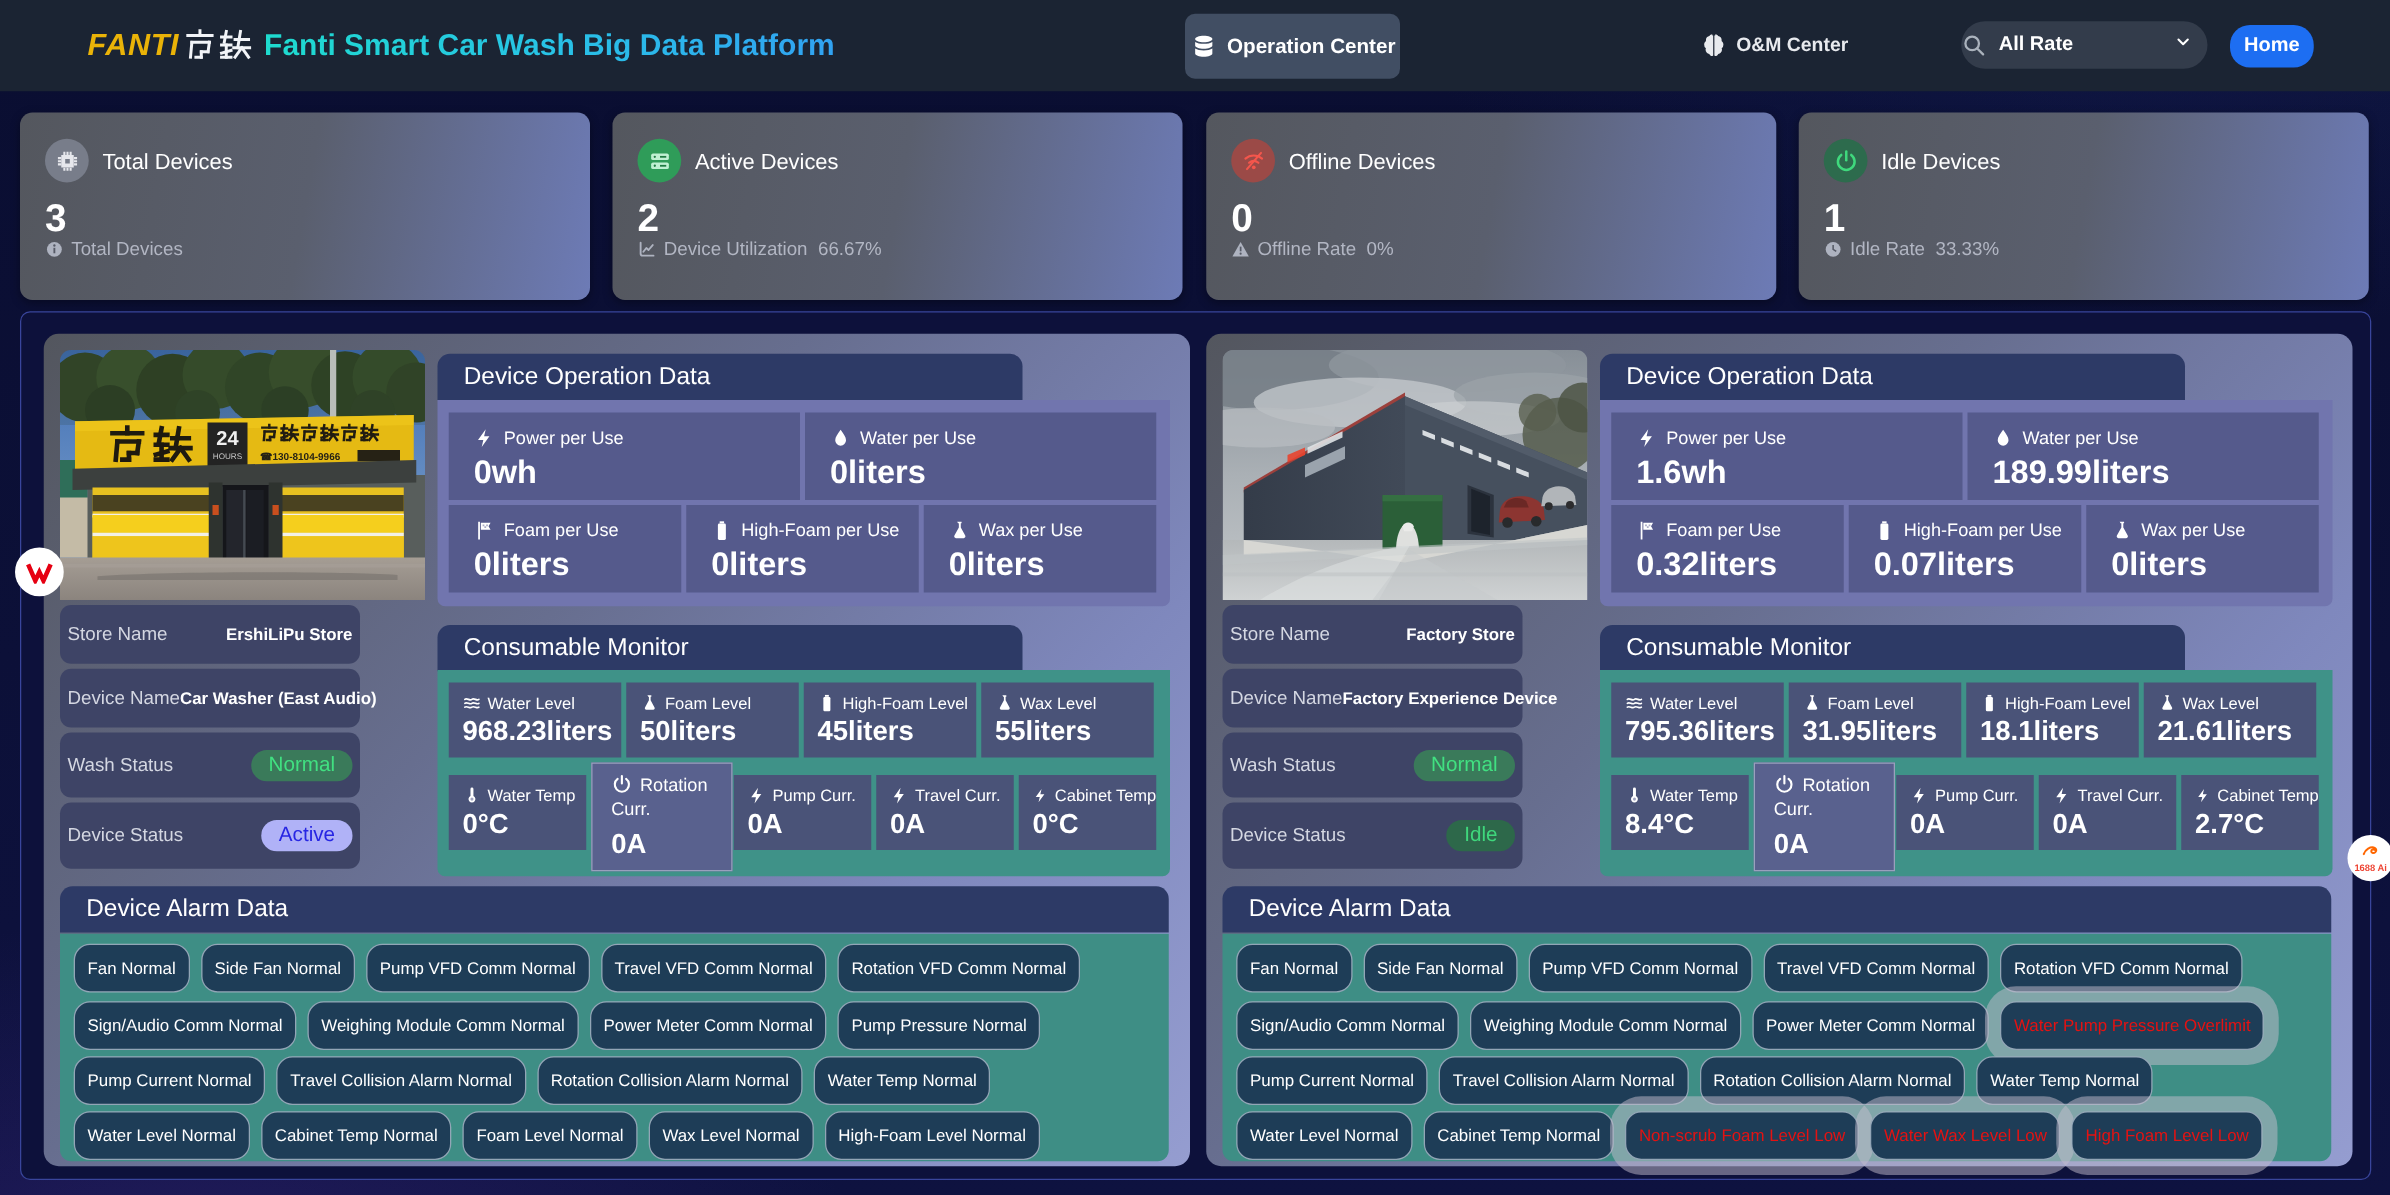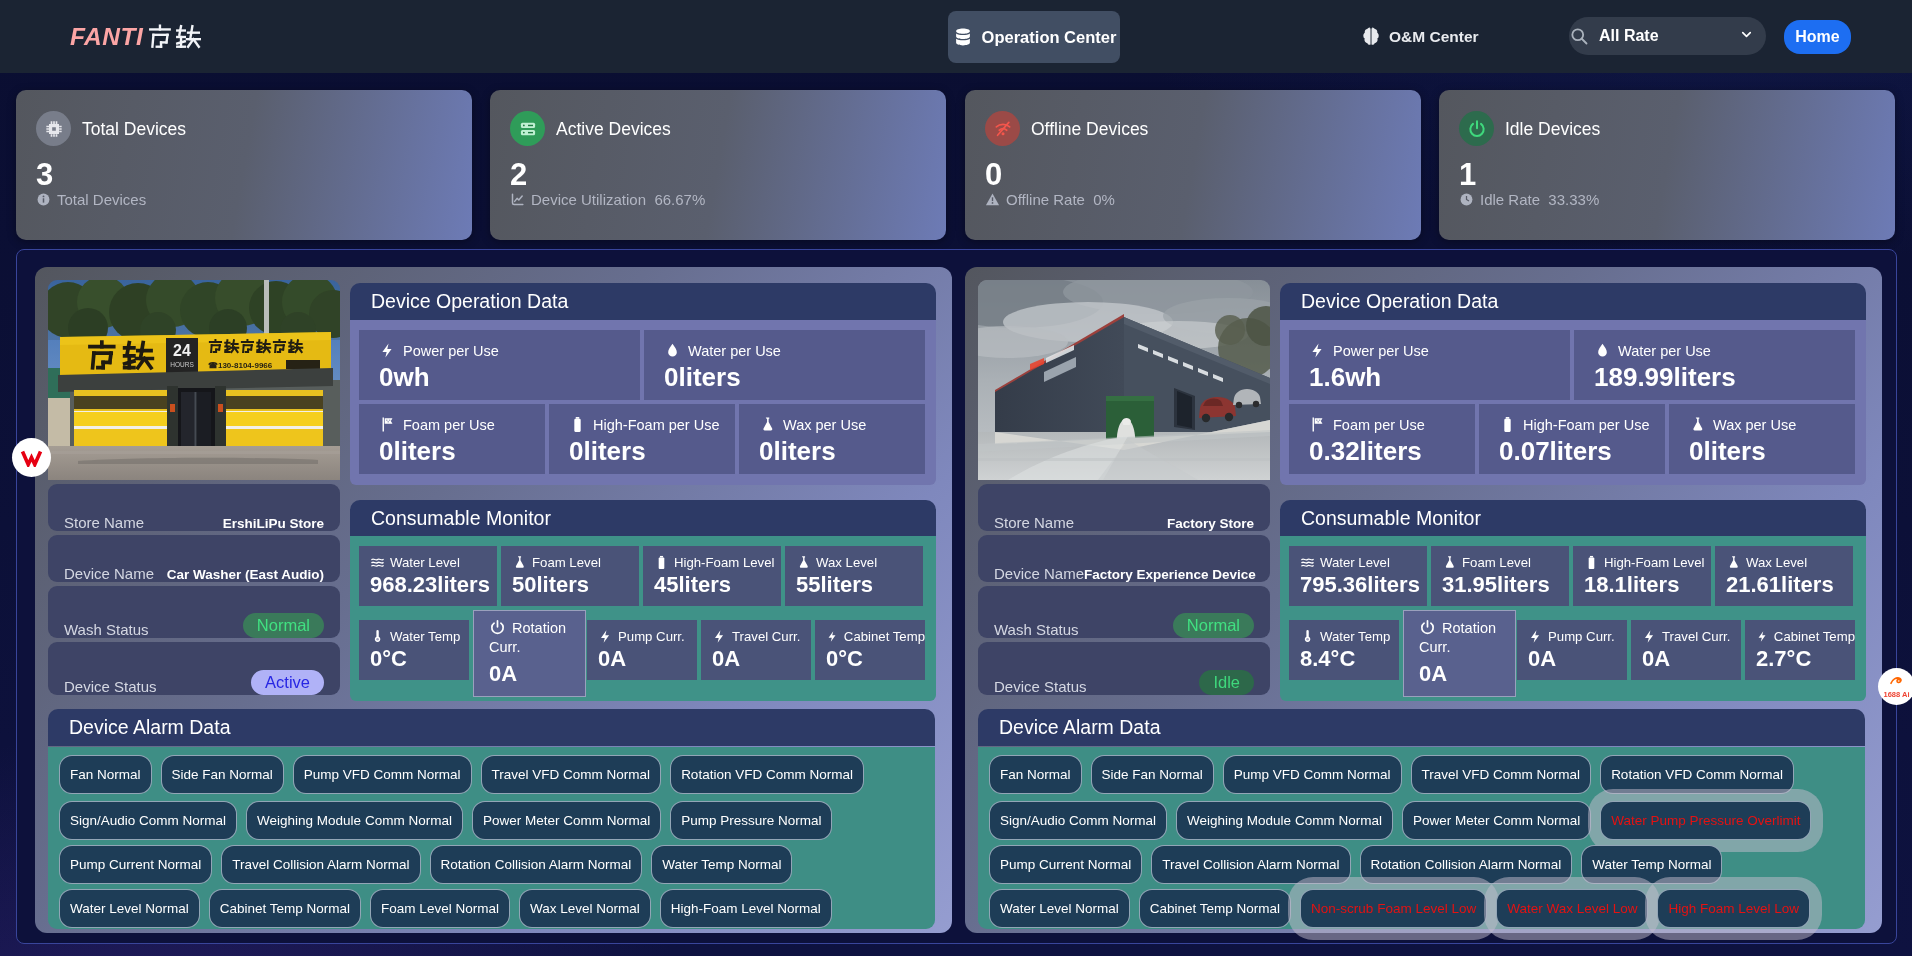--- a/index.html
+++ b/index.html
@@ -4,43 +4,43 @@
 <style>
 *{margin:0;padding:0;box-sizing:border-box}
 html,body{width:1912px;height:956px;overflow:hidden}
 body{font-family:"Liberation Sans",sans-serif;background:#0a0e33;position:relative;color:#fff}
 #bg{position:absolute;inset:0;background:
  radial-gradient(900px 500px at 8% 108%, rgba(80,50,160,.30), transparent 60%),
  radial-gradient(1100px 520px at 92% -5%, rgba(35,55,140,.25), transparent 60%),
  linear-gradient(180deg,#0a0e31 0%,#0c1038 55%,#0e1240 100%)}
 .nav{position:absolute;left:0;top:0;width:1912px;height:73px;background:#1b2433;z-index:5}
 .logo{position:absolute;left:70px;top:0;height:73px;display:flex;align-items:center}
-.lf{font-size:24.5px;font-weight:bold;font-style:italic;color:#fca5a5;letter-spacing:.5px}
+.lf{font-size:24.5px;font-weight:bold;font-style:italic;color:#eab308;letter-spacing:.5px}
 .lt{font-size:24px;font-weight:bold;margin-left:10px;background:linear-gradient(90deg,#1edbce 0%,#28c3e6 50%,#31a2f2 100%);-webkit-background-clip:text;background-clip:text;color:transparent}
 .nitem{position:absolute;top:0;height:73px;display:flex;align-items:center;gap:8px;color:#e8eaee;font-size:15.5px;font-weight:600;white-space:nowrap}
 .npill{position:absolute;left:948px;top:11px;width:172px;height:52px;background:#414e63;border-radius:8px;display:flex;align-items:center;justify-content:center;gap:8px;color:#fff;font-size:16.5px;font-weight:600}
 .sel{position:absolute;left:1569px;top:17px;width:197px;height:38px;background:#333c4b;border-radius:19px;display:flex;align-items:center;color:#fff}
 .sel .stx{font-size:16px;font-weight:600;margin-left:13px}
 .home{position:absolute;left:1784px;top:20px;width:67px;height:34px;background:#1d6ef2;border-radius:16px;display:flex;align-items:center;justify-content:center;font-size:16px;font-weight:bold;color:#fff}
 .stat{position:absolute;top:90px;width:456px;height:150px;border-radius:10px;background:linear-gradient(100deg,#54575e 0%,#5a5f6e 50%,#6d7bb6 100%);box-shadow:0 2px 8px rgba(0,0,0,.35)}
 .scirc{position:absolute;left:20px;top:21px;width:35px;height:35px;border-radius:50%;display:flex;align-items:center;justify-content:center}
 .stitle{position:absolute;left:66px;top:29px;font-size:17.5px;color:#fff}
 .snum{position:absolute;left:20px;top:70px;font-size:31px;font-weight:bold;line-height:30px}
 .sfoot{position:absolute;left:20px;top:101px;display:flex;align-items:center;gap:6px;color:#b2b6c3;font-size:15px}
 #main{position:absolute;left:16px;top:249px;width:1881px;height:695px;border:1.5px solid #39459b;border-radius:8px;background:#0d113b}
 .panel{position:absolute;top:17px;width:917px;height:666px;border-radius:12px;background:linear-gradient(133deg,#53565e 0%,#676e8f 40%,#7f88bd 72%,#959dd0 100%)}
 .photo{position:absolute;left:13px;top:13px;width:292px;height:240px;border-radius:9px;overflow:hidden}
-.irow{position:absolute;left:13px;width:292px;background:#3e4466;border-radius:9px;display:flex;align-items:flex-end;justify-content:space-between;padding:0 16px}
+.irow{position:absolute;left:13px;width:240px;background:#3e4466;border-radius:9px;display:flex;align-items:center;justify-content:space-between;padding:0 6px}
 .ilab{color:#d4d7e2;font-size:15px;white-space:nowrap}
 .ival{color:#fff;font-size:13.5px;font-weight:600;white-space:nowrap}
 .badge{border-radius:999px;font-size:16.5px;padding:0 14px;height:25px;display:flex;align-items:center}
 .bnormal{background:#3a7a5a;color:#41e081}
 .bactive{background:#b0b2f7;color:#2726e3}
 .bidle{background:#2d684a;color:#3fd77c}
-.shead{position:absolute;width:586px;height:37px;background:#2d3a66;border-radius:10px 10px 0 0;display:flex;align-items:center;padding-left:21px;font-size:19.5px;color:#fff}
+.shead{position:absolute;width:468px;height:37px;background:#2d3a66;border-radius:10px 10px 0 0;display:flex;align-items:center;padding-left:21px;font-size:19.5px;color:#fff}
 .opbody{position:absolute;width:586px;height:165px;background:#7175ae;border-radius:0 0 6px 6px}
 .conbody{position:absolute;width:586px;height:165px;background:#3f9288;border-radius:0 0 6px 6px}
 .oprow{position:absolute;left:9px;display:flex;gap:4px}
 .cell{height:70px;background:#555a8c;padding:12px 0 0 20px}
 .ccell{height:62px;background:#4a5378;padding:9px 0 0 11px}
 .ccell .clab{font-size:13.2px;gap:5px}
 .ccell .clab svg{width:15px;height:15px}
 .clab{display:flex;align-items:center;gap:7px;font-size:14.5px;color:#fff;white-space:nowrap}
 .cval{font-size:26px;font-weight:bold;margin-top:3px}
 .cval2{font-size:22px;font-weight:bold;margin-top:2px}
@@ -84,20 +84,21 @@
               <path d="M2 21L9 21"></path>
               <path d="M12 8L22 8"></path>
               <path d="M16 2L15 8"></path>
               <path d="M15 8L14 14"></path>
               <path d="M11 14L23 14"></path>
               <path d="M17 14L22 21"></path>
               <path d="M17 14L12 21"></path>
             </g>
           </g>
         </svg></span>
+      <span class="lt">Fanti Smart Car Wash Big Data Platform</span>
     </div>
   <div class="npill">
       <svg viewBox="0 0 24 24" width="22" height="22" style="">
         <g fill="#ffffff">
           <path d="M4.5 5.6C4.5 4 7.9 2.8 12 2.8s7.5 1.2 7.5 2.8S16.1 8.4 12 8.4 4.5 7.2 4.5 5.6z"></path>
           <path d="M4.5 8.2c1.6 1.1 4.4 1.7 7.5 1.7s5.9-.6 7.5-1.7v3.2c0 1.6-3.4 2.8-7.5 2.8s-7.5-1.2-7.5-2.8z"></path>
           <path d="M4.5 13.9c1.6 1.1 4.4 1.7 7.5 1.7s5.9-.6 7.5-1.7v4.5c0 1.6-3.4 2.8-7.5 2.8s-7.5-1.2-7.5-2.8z"></path>
         </g>
       </svg>
       <span>Operation Center</span>

